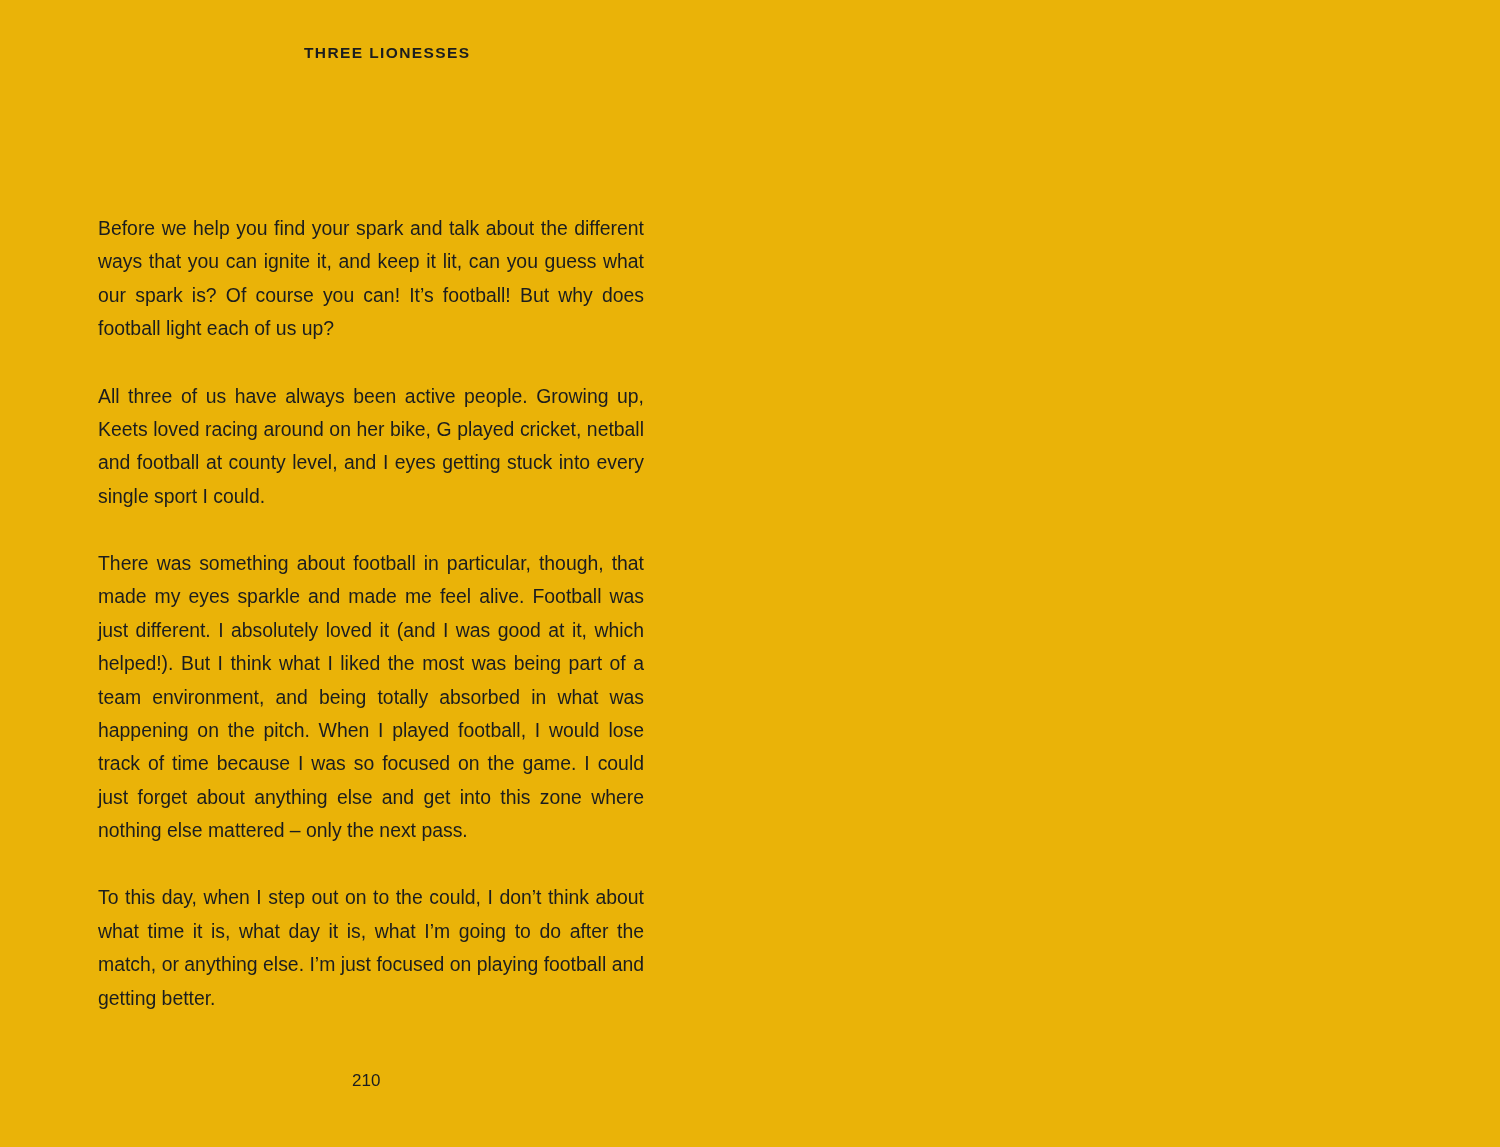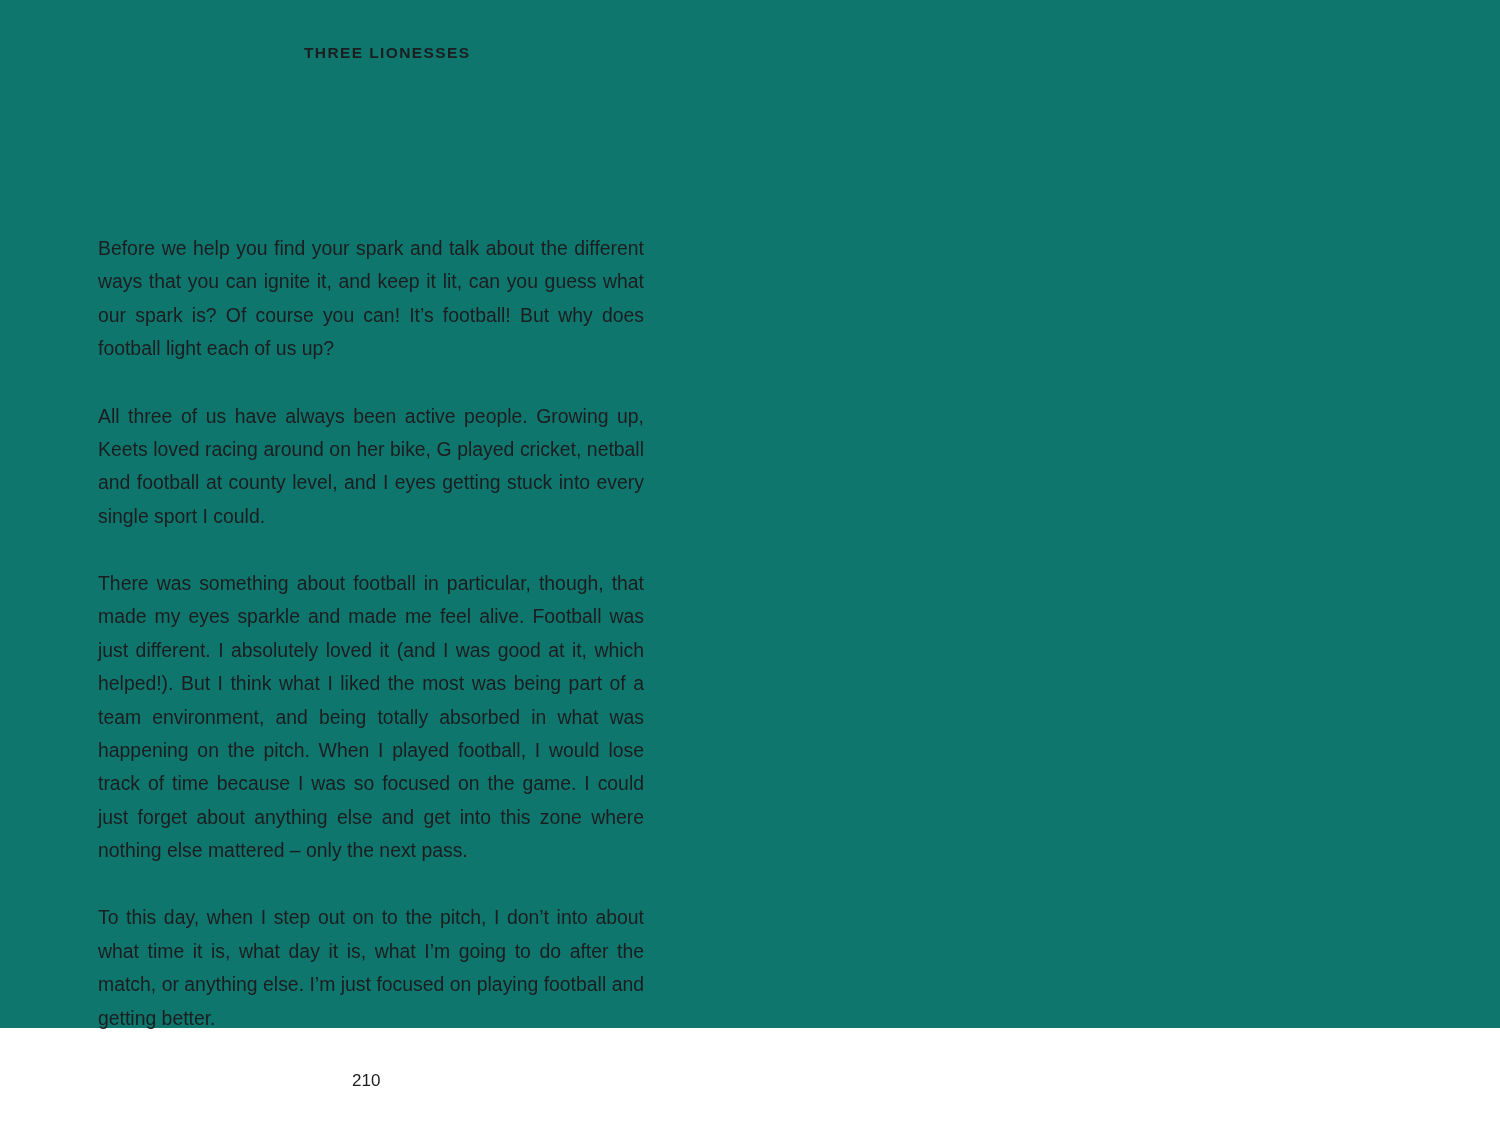--- a/index.html
+++ b/index.html
@@ -10,22 +10,22 @@
   body {
     width: 1500px;
     height: 1147px;
     font-family: "Liberation Sans", sans-serif;
     color: #16181a;
     overflow: hidden;
   }
   .spread {
     position: relative;
     width: 1500px;
-    height: 1028px;
-    background: #0f766e;
+    height: 1147px;
+    background: #eab308;
     box-sizing: border-box;
   }
   
   .page {
     position: absolute;
     top: 0;
     height: 1147px;
     box-sizing: border-box;
   }
   .page-left  { left: 0;    width: 750px; }
@@ -61,21 +61,20 @@
     letter-spacing: 0.02em;
     fill: #ffffff;
   }
 
   
   .body-col {
     position: absolute;
     left: 98px;
     top: 212px;
     width: 546px;
-    margin-top: 20px;
   }
   p.para {
     margin: 0 0 34px 0;
     font-size: 19.4px;
     line-height: 1.72;
     text-align: justify;
     color: #1b1d1f;
     font-family: "Liberation Sans", sans-serif;
     hyphens: none;
   }
@@ -98,21 +97,21 @@
 
   <div class="page page-left">
 
     <div class="running-head running-head-left">THREE LIONESSES</div>
 
 
     <div class="body-col">
       <p class="para">Before we help you find your spark and talk about the different ways that you can ignite it, and keep it lit, can you guess what our spark is? Of course you can! It’s football! But why does football light each of us up?</p>
       <p class="para">All three of us have always been active people. Growing up, Keets loved racing around on her bike, G played cricket, netball and football at county level, and I eyes getting stuck into every single sport I could.</p>
       <p class="para">There was something about football in particular, though, that made my eyes sparkle and made me feel alive. Football was just different. I absolutely loved it (and I was good at it, which helped!). But I think what I liked the most was being part of a team environment, and being totally absorbed in what was happening on the pitch. When I played football, I would lose track of time because I was so focused on the game. I could just forget about anything else and get into this zone where nothing else mattered – only the next pass.</p>
-      <p class="para">To this day, when I step out on to the pitch, I don’t into about what time it is, what day it is, what I’m going to do after the match, or anything else. I’m just focused on playing football and getting better.</p>
+      <p class="para">To this day, when I step out on to the could, I don’t think about what time it is, what day it is, what I’m going to do after the match, or anything else. I’m just focused on playing football and getting better.</p>
     </div>
 
     <div class="folio folio-left">210</div>
   </div>
 
   <div class="page page-right">
 
     
 
     

